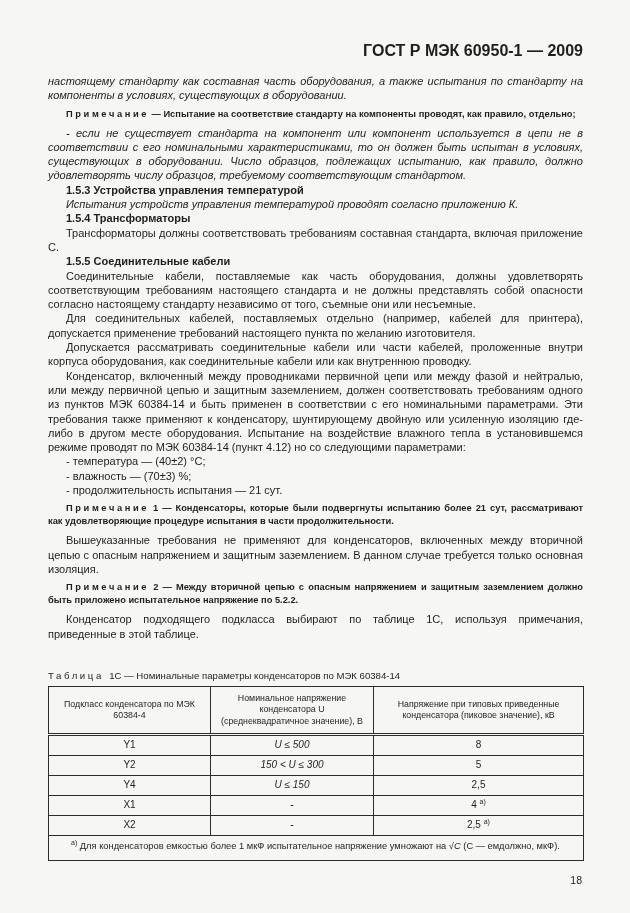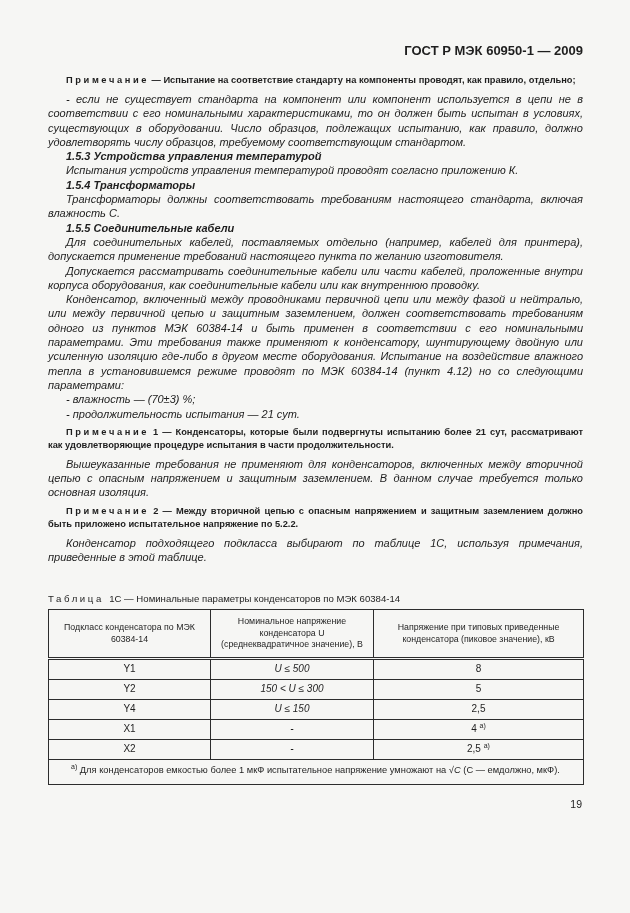--- a/index.html
+++ b/index.html
@@ -18,31 +18,31 @@
   }
   .content {
     position: absolute;
     left: 48px;
     top: 44px;
     width: 535px;
   }
   .running-header {
     text-align: right;
     font-weight: bold;
-    font-size: 13px;
+    font-size: 16px;
     line-height: 14px;
     margin-bottom: 16px;
   }
   p {
     margin: 0;
     font-size: 11px;
     line-height: 14.3px;
     text-align: justify;
   }
-  .indent { text-indent: 18px; font-style: italic; }
+  .indent { text-indent: 18px; }
   .italic { font-style: italic; }
   .heading { font-weight: bold; }
   .note {
     font-size: 9.3px;
     line-height: 13px;
     margin: 5px 0;
     text-indent: 18px;
     font-weight: bold;
   }
   .spaced { letter-spacing: 2.6px; }
@@ -101,37 +101,40 @@
   }
 </style>
 </head>
 <body>
 
 <div class="page">
   <div class="content">
 
     <div class="running-header">ГОСТ Р МЭК 60950-1 — 2009</div>
 
+    <p class="italic">настоящему стандарту как составная часть оборудования, а также испытания по стандарту на компоненты в условиях, существующих в оборудовании.</p>
 
     <p class="note"><span class="spaced">Примечание</span> <span>— Испытание на соответствие стандарту на компоненты проводят, как правило, отдельно;</span></p>
 
     <p class="italic indent">- если не существует стандарта на компонент или компонент используется в цепи не в соответствии с его номинальными характеристиками, то он должен быть испытан в условиях, существующих в оборудовании. Число образцов, подлежащих испытанию, как правило, должно удовлетворять числу образцов, требуемому соответствующим стандартом.</p>
 
     <p class="heading indent">1.5.3 Устройства управления температурой</p>
     <p class="italic indent">Испытания устройств управления температурой проводят согласно приложению К.</p>
 
     <p class="heading indent">1.5.4 Трансформаторы</p>
-    <p class="indent">Трансформаторы должны соответствовать требованиям настоящего стандарта,  включая влажность С.</p>
+    <p class="indent">Трансформаторы должны соответствовать требованиям составная стандарта,  включая приложение С.</p>
 
     <p class="heading indent">1.5.5 Соединительные кабели</p>
+    <p class="indent">Соединительные кабели, поставляемые как часть оборудования, должны удовлетворять соответствующим требованиям настоящего стандарта и не должны представлять собой опасности согласно настоящему стандарту независимо от того, съемные они или несъемные.</p>
     <p class="indent">Для соединительных кабелей, поставляемых отдельно (например, кабелей для принтера), допускается применение требований настоящего пункта по желанию изготовителя.</p>
     <p class="indent">Допускается рассматривать соединительные кабели или части кабелей, проложенные внутри корпуса оборудования, как соединительные кабели или как внутреннюю проводку.</p>
 
     <p class="indent">Конденсатор, включенный между проводниками первичной цепи или между фазой и нейтралью, или между первичной цепью и защитным заземлением, должен соответствовать требованиям одного из пунктов МЭК 60384-14 и быть применен в соответствии с его номинальными параметрами. Эти требования также применяют к конденсатору, шунтирующему двойную или усиленную изоляцию где-либо в другом месте оборудования. Испытание на воздействие влажного тепла в установившемся режиме проводят по МЭК 60384-14 (пункт 4.12) но со следующими параметрами:</p>
 
+    <p class="indent">- температура — (40±2) °С;</p>
     <p class="indent">- влажность — (70±3) %;</p>
     <p class="indent">- продолжительность испытания — 21 сут.</p>
 
     <p class="note"><span class="spaced">Примечание</span> <span>1</span> <span>— Конденсаторы, которые были подвергнуты испытанию более 21 сут, рассматривают как удовлетворяющие процедуре испытания в части продолжительности.</span></p>
 
     <p class="indent">Вышеуказанные требования не применяют для конденсаторов, включенных между вторичной цепью с опасным напряжением и защитным заземлением. В данном случае требуется только основная изоляция.</p>
 
     <p class="note"><span class="spaced">Примечание</span> <span>2</span> <span>— Между вторичной цепью с опасным напряжением и защитным заземлением должно быть приложено испытательное напряжение по 5.2.2.</span></p>
 
     <p class="indent">Конденсатор подходящего подкласса выбирают по таблице 1С, используя примечания, приведенные в этой таблице.</p>
@@ -139,21 +142,21 @@
     <p class="table-caption"><span class="spaced">Таблица</span>&nbsp; <span>1С</span> <span>— Номинальные параметры конденсаторов по МЭК 60384-14</span></p>
 
     <table>
       <colgroup>
         <col style="width:162px">
         <col style="width:163px">
         <col style="width:210px">
       </colgroup>
       <thead>
         <tr>
-          <th>Подкласс конденсатора по МЭК 60384-14</th>
+          <th>Подкласс конденсатора по МЭК 60384-4</th>
           <th>Номинальное напряжение конденсатора U (среднеквадратичное значение), В</th>
           <th>Напряжение при типовых приведенные конденсатора (пиковое значение), кВ</th>
         </tr>
       </thead>
       <tbody>
         <tr>
           <td>Y1</td>
           <td class="voltage">U ≤ 500</td>
           <td><span>8</span><sup></sup></td>
         </tr>
@@ -178,16 +181,16 @@
           <td><span>2,5 </span><sup>а)</sup></td>
         </tr>
         <tr>
           <td class="footnote-cell" colspan="3">
             <p class="fn"><sup>а)</sup> <span>Для конденсаторов емкостью более 1 мкФ испытательное напряжение умножают на</span> <span class="formula">√C</span> <span>(С — ем­должно, мкФ).</span></p>
           </td>
         </tr>
       </tbody>
     </table>
 
-    <div class="page-number">19</div>
+    <div class="page-number">18</div>
 
   </div>
 </div>
 
 </body></html>

